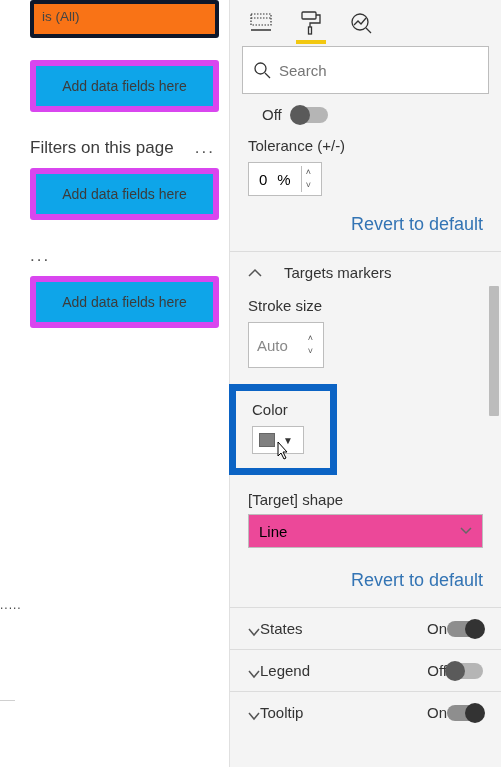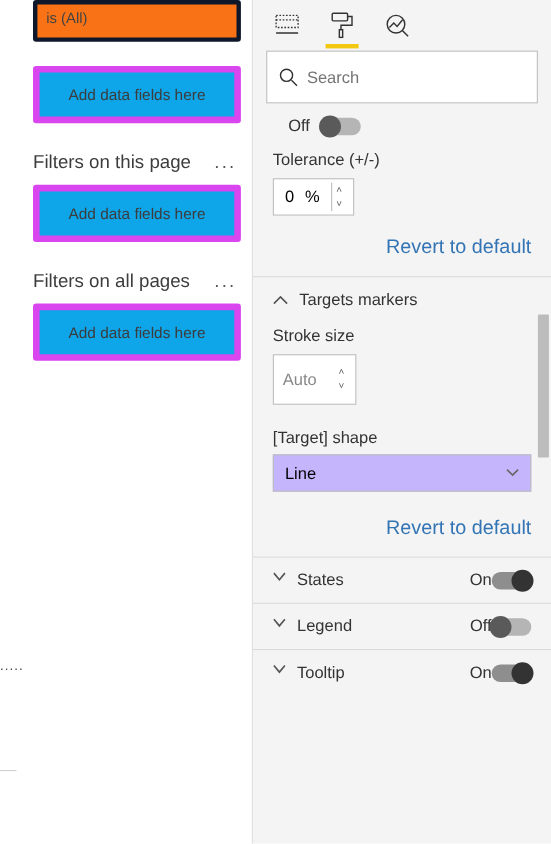--- a/index.html
+++ b/index.html
@@ -30,37 +30,37 @@
     .toggle.on::after { content:""; position:absolute; right:-2px; top:-2px; width:20px; height:20px; background:#333; border-radius:50%; }
 
     .field-label { font-size:15px; color:#333; padding: 2px 18px 8px 18px; }
     .tolerance-row { display:flex; align-items:center; gap:0px; margin: 0 18px 18px 18px; }
     .num-input { display:flex; align-items:center; background:#fff; border:1px solid #bdbdbd; height:34px; padding: 0 6px 0 10px; font-size:15px; gap:10px; }
     .spin { display:flex; flex-direction:column; border-left:1px solid #bdbdbd; }
     .spin span { font-size:9px; line-height:1; padding:2px 4px; color:#555; cursor:pointer; }
 
     .revert { text-align:right; font-size:18px; color:#3374b4; padding: 0 18px 16px 0; cursor:pointer; }
 
-    .section-hdr { display:flex; align-items:center; gap:10px; padding: 12px 18px; border-top:1px solid #dcdcdc; font-size:15px; color:#333; cursor:pointer; }
+    .section-hdr { display:flex; align-items:center; gap:22px; padding: 12px 18px; border-top:1px solid #dcdcdc; font-size:15px; color:#333; cursor:pointer; }
     .chevron-down-svg, .chevron-up-svg { flex-shrink:0; }
     .stroke-row { display:flex; align-items:center; background:#fff; border:1px solid #bdbdbd; height:46px; padding:0 6px 0 8px; margin: 0 18px 16px 18px; font-size:15px; width:76px; color:#888; justify-content:space-between;}
     
     
     .color-highlight { border:7px solid #0b63c4; padding:10px 22px 14px 16px; margin: 0 0 10px 0; width: 108px; background:#f4f4f4; margin-left:0; }
     .color-label { font-size:15px; color:#333; margin-bottom:8px; }
     .color-picker { display:flex; align-items:center; gap:8px; background:#fff; border:1px solid #bdbdbd; height:28px; padding:0 6px; width:52px; cursor:pointer; position: relative; }
     .color-swatch { width:16px; height:14px; background:#808080; border:1px solid #666; }
     .caret { font-size:10px; color:#333; }
     .cursor-icon { position:absolute; left:17px; top:13px; pointer-events:none; }
 
     .shape-label { font-size:15px; color:#333; padding: 6px 18px 6px 18px; }
-    .shape-select { display:flex; align-items:center; justify-content:space-between; background:#c4b5fd; border:1px solid #bdbdbd; height:34px; padding:0 10px; font-size:15px; margin: 0 18px 22px 18px; cursor:pointer; }
+    .shape-select { display:flex; align-items:center; justify-content:space-between; background:#ec4899; border:1px solid #bdbdbd; height:34px; padding:0 10px; font-size:15px; margin: 0 18px 22px 18px; cursor:pointer; }
 
     .collapsed-section { display:flex; align-items:center; justify-content:space-between; padding:12px 18px; border-top:1px solid #dcdcdc; font-size:15px; color:#333; cursor:pointer; }
-    .collapsed-left { display:flex; align-items:flex-start; gap:10px; }
+    .collapsed-left { display:flex; align-items:flex-end; }
     .sw-wrap { display:flex; align-items:center; gap:0; }
 
     .scrollbar { position:absolute; right:2px; top:286px; width:10px; height:130px; background:#bcbcbc; border-radius:1px; }
     .dots { position:absolute; left:0; top:598px; font-size:12px; color:#444; letter-spacing:1px; }
     .hr-line { position:absolute; left:0; top:700px; width:15px; border-top:1px solid #d0d0d0; }
   </style>
 </head>
 <body>
 
 <div class="dots">.....</div>
@@ -76,21 +76,20 @@
 
   <div class="filter-section-hdr">
     <span>Filters on this page</span>
     <span class="ellipsis">...</span>
   </div>
   <div class="dropzone">
     <span>Add data fields here</span>
   </div>
 
   <div class="filter-section-hdr">
-    <span>Filters on all pages</span>
     <span class="ellipsis">...</span>
   </div>
   <div class="dropzone">
     <span>Add data fields here</span>
   </div>
 </div>
 
 <div class="format-pane">
   <div class="tab-icons">
     <div class="tab-icon">
@@ -154,20 +153,30 @@
 
   <div class="field-label" style="padding-top:4px;">Stroke size</div>
   <div class="stroke-row">
     <span>Auto</span>
     <div class="spin" style="border:none;">
       <span>˄</span>
       <span>˅</span>
     </div>
   </div>
 
+  <div class="color-highlight" style="margin-left:0; transform:translateX(-1px);">
+    <div class="color-label">Color</div>
+    <div class="color-picker">
+      <span class="color-swatch"></span>
+      <span class="caret">▼</span>
+      <svg class="cursor-icon" width="24" height="24" viewBox="0 0 24 24">
+        <path d="M8 2 L8 16 L11 13 L14 19 L16 18 L13 12 L17 12 Z" fill="#fff" stroke="#000" stroke-width="1"></path>
+      </svg>
+    </div>
+  </div>
 
   <div class="shape-label">[Target] shape</div>
   <div class="shape-select">
     <span>Line</span>
     <svg width="12" height="8" viewBox="0 0 12 8">
         <path d="M1 1 L6 6 L11 1" fill="none" stroke="#666" stroke-width="1.5"></path>
       </svg>
   </div>
 
   <div class="revert">Revert to default</div>

